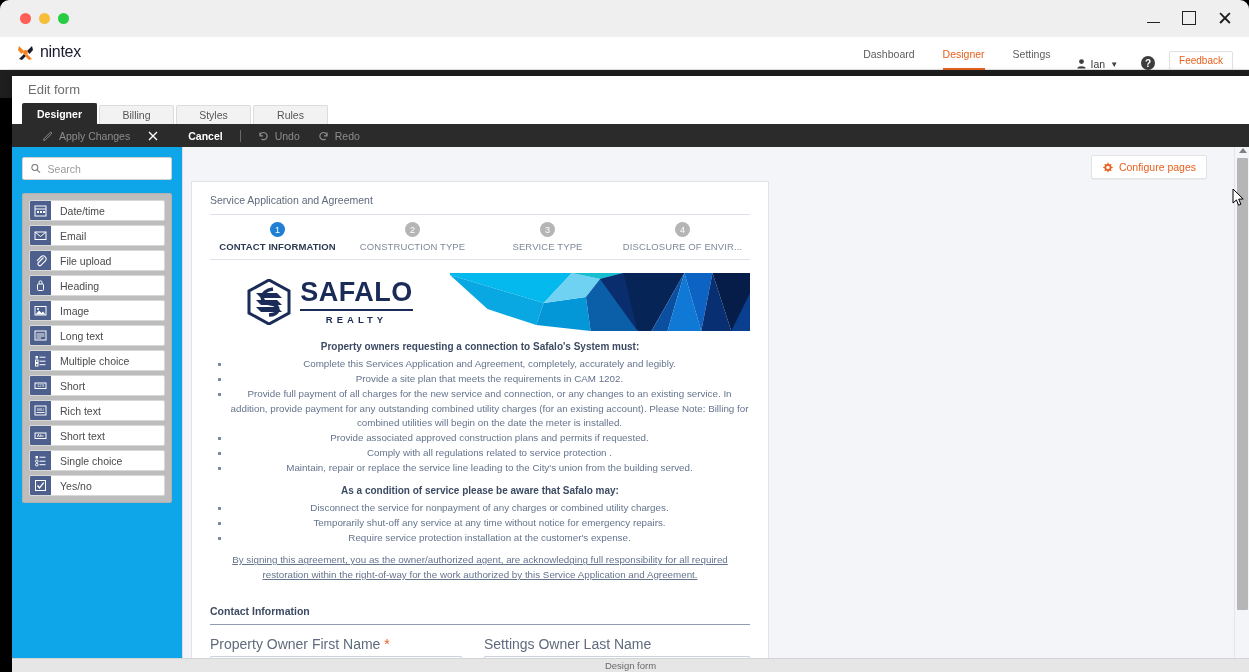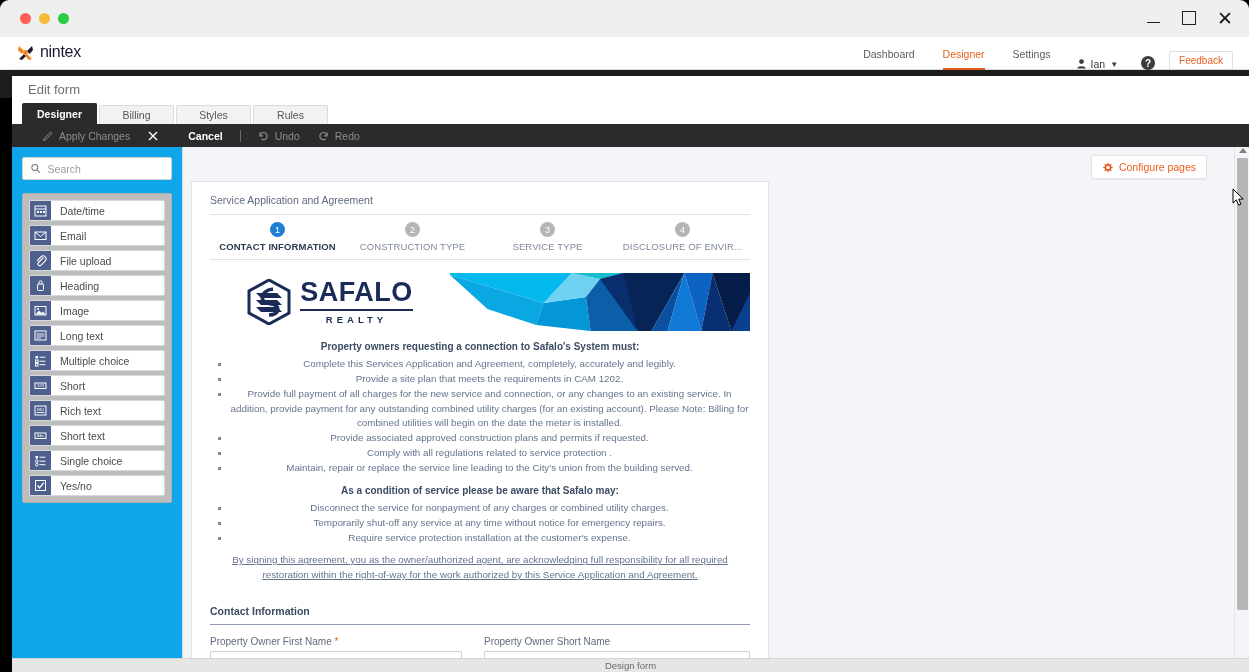--- a/index.html
+++ b/index.html
@@ -230,21 +230,21 @@
   }
   .bc-para { font-size: 9.8px; color: #64748d; line-height: 1.5; margin-top: 8px; text-decoration: underline; }
 
   .section-head {
     margin-top: 22px; font-size: 10.5px; font-weight: bold; color: #3c4b63;
     padding-bottom: 7px; border-bottom: 1.5px solid #8e9bb3;
   }
   .field-grid { display: flex; flex-wrap: wrap; margin-top: 11px; }
   .field { width: 50%; padding-right: 18px; margin-bottom: 11px; }
   .field:nth-child(even) { padding-right: 0; padding-left: 4px; }
-  .field-label { font-size: 10px; color: #5f6b7d; margin-bottom: 4px; }
+  .field-label { font-size: 14px; color: #5f6b7d; margin-bottom: 4px; }
   .req { color: #e8601e; }
   .field-input {
     height: 20px; border: 1px solid #ccd2dc; background: #fff; border-radius: 1px;
   }
 
   
   .v-scroll {
     position: absolute; top: 0; right: 0; width: 15px; bottom: 0;
     background: #f4f5f8; border-left: 1px solid #e4e5e9;
   }
@@ -599,21 +599,21 @@
 
           <div class="field-grid">
             <div class="field">
               <div class="field-label">
                 <span>Property Owner First Name</span><span class="req"> *</span>
               </div>
               <div class="field-input"></div>
             </div>
             <div class="field">
               <div class="field-label">
-                <span>Property Owner Short Name</span>
+                <span>Settings Owner Last Name</span>
               </div>
               <div class="field-input"></div>
             </div>
 
           </div>
         </div>
 
         <div class="v-scroll">
           <div class="arrow-up"></div>
           <div class="thumb"></div>

